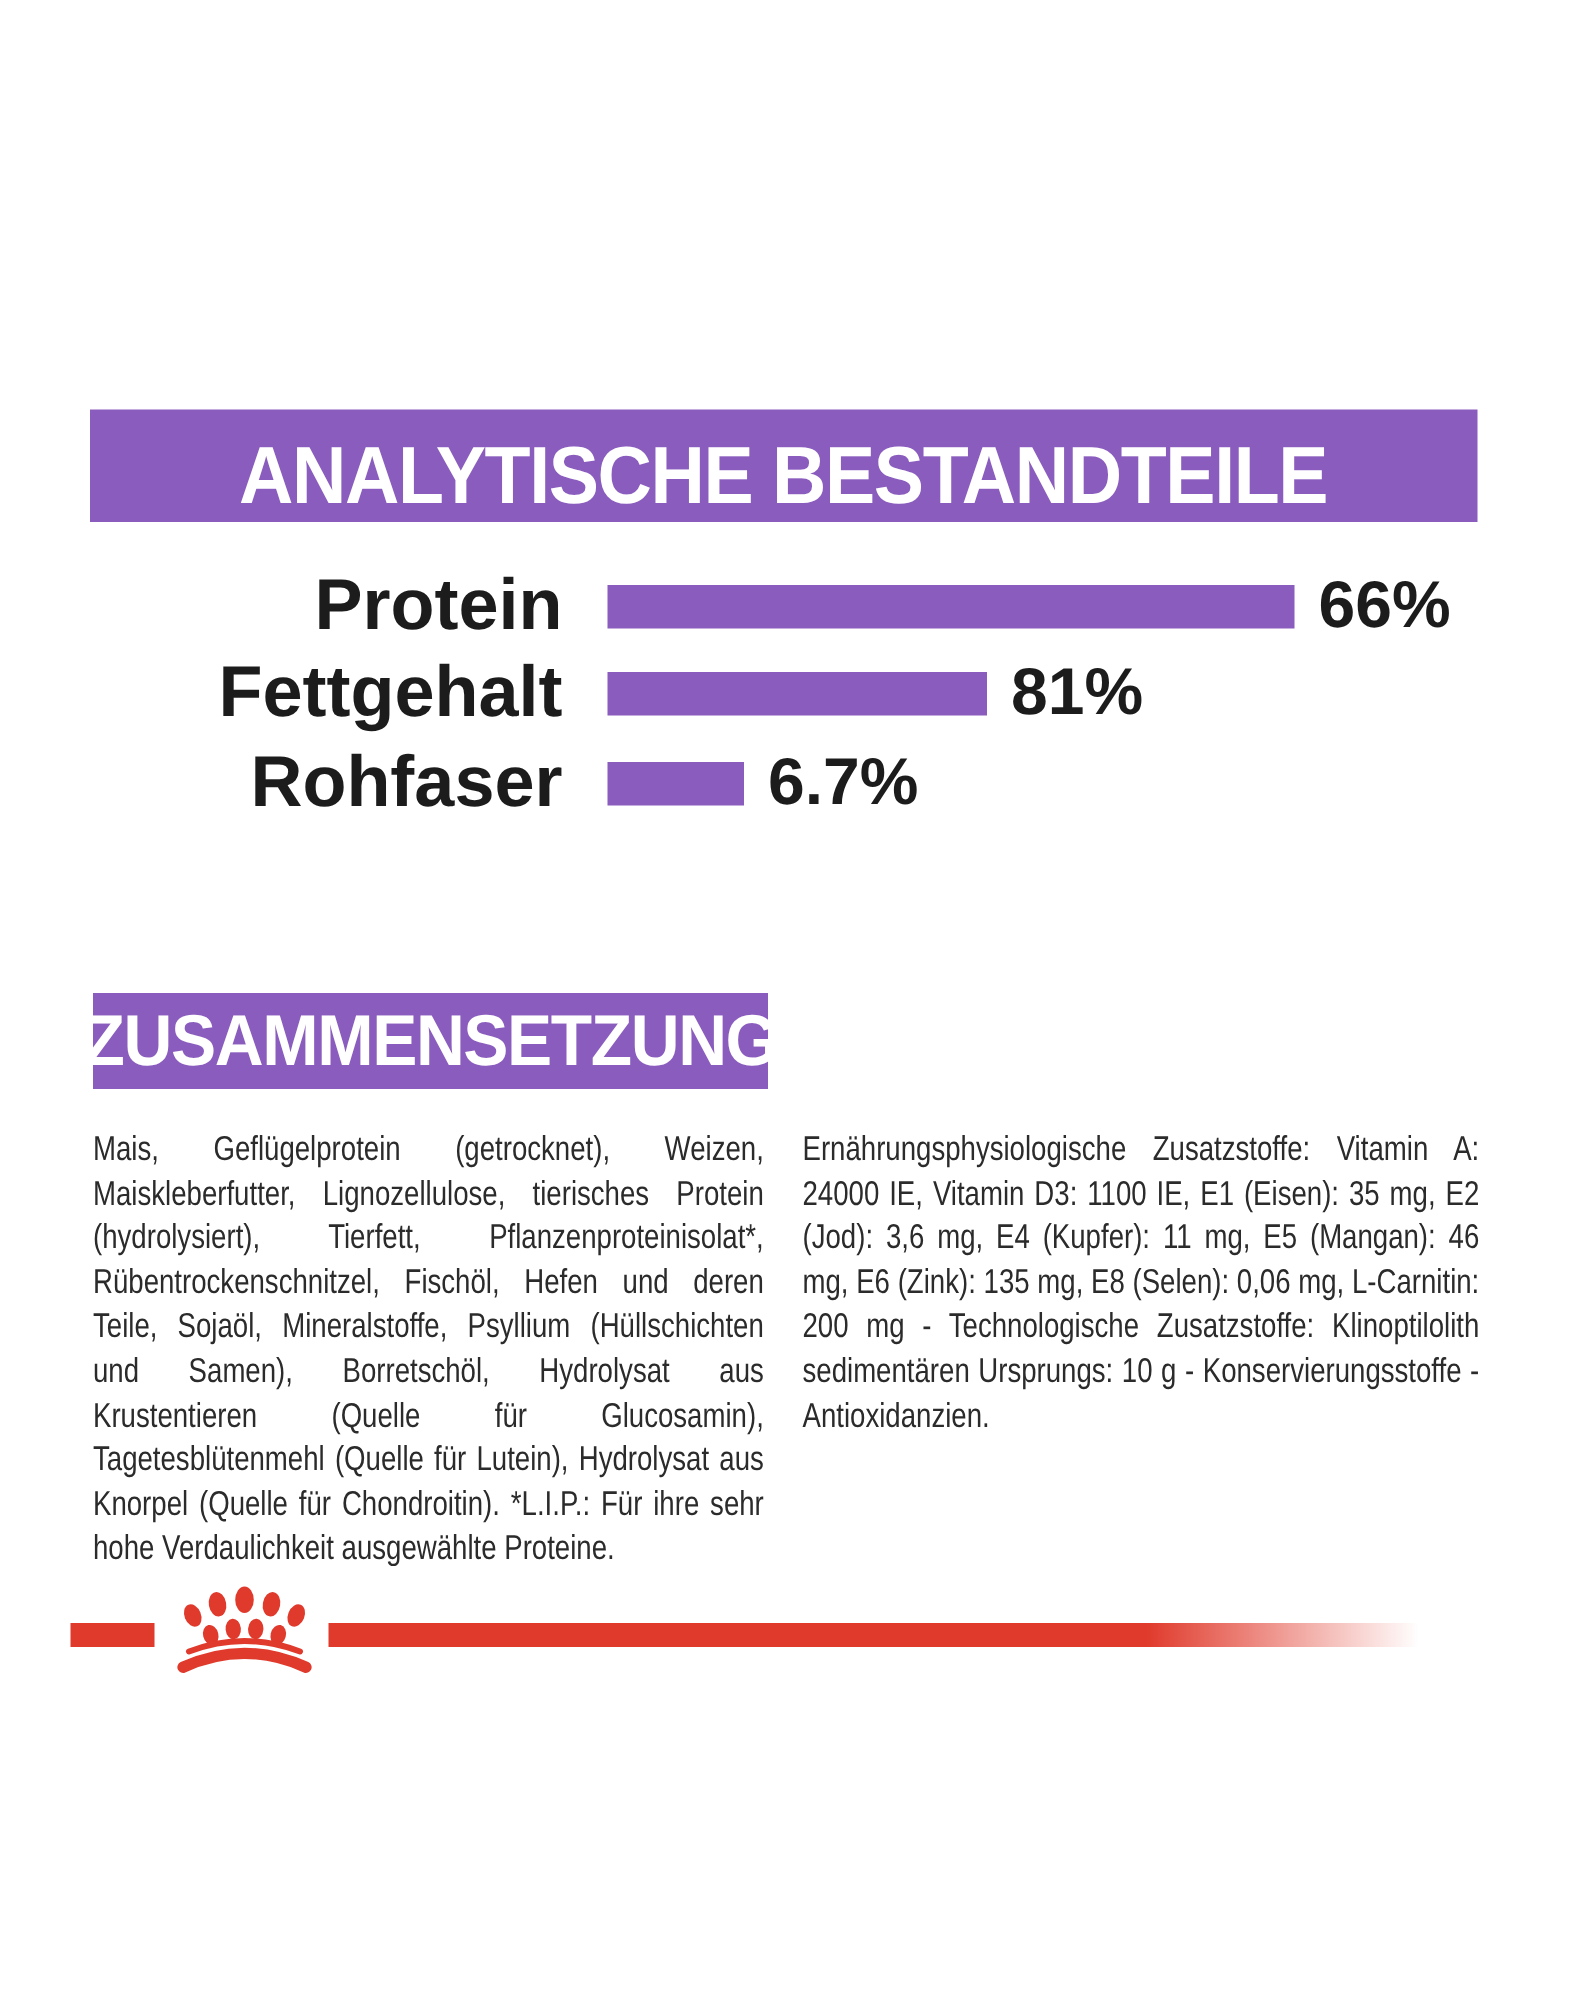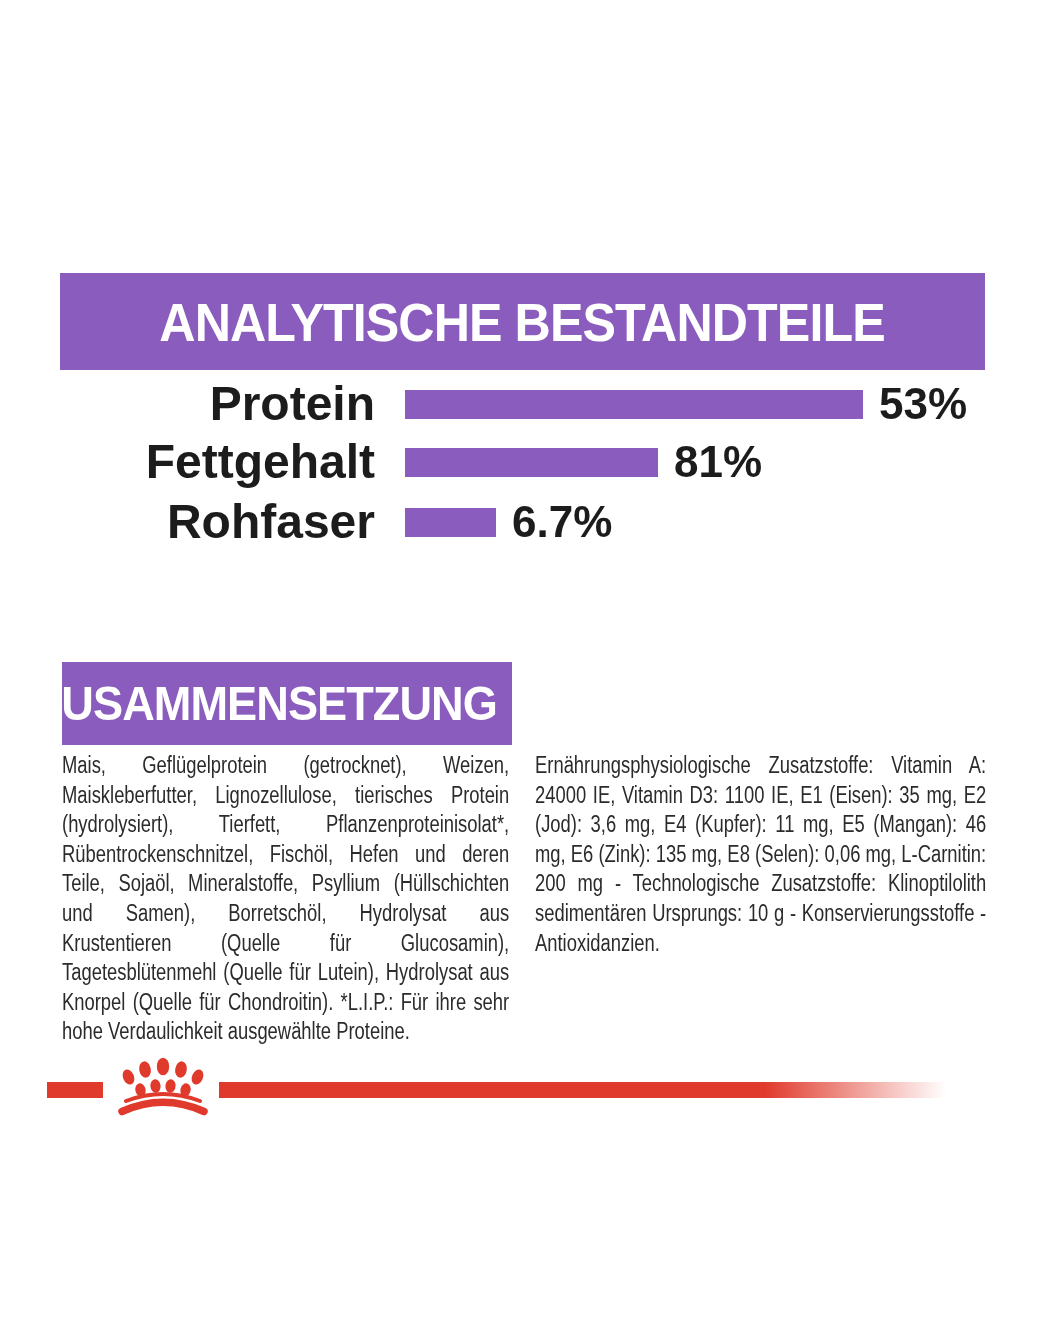--- a/index.html
+++ b/index.html
@@ -5,22 +5,22 @@
   * { margin:0; padding:0; box-sizing:border-box; }
   body { background:#fff; }
   .page {
     position:relative; width:1049px; height:1327px;
     background:#fff; overflow:hidden;
     font-family:"Liberation Sans", sans-serif;
   }
 
   
   .banner-main {
-    position:absolute; left:60px; top:273px; width:925px; height:97px;
-    background:var(--purple); display:flex; align-items:center; justify-content:center;
+    position:absolute; left:60px; top:273px; width:925px; height:75px;
+    background:var(--purple); display:flex; align-items:flex-end; justify-content:center;
   }
   .banner-main .txt {
     color:#fff; font-weight:bold; font-size:54px; letter-spacing:-1px;
     display:inline-block; transform:scaleX(0.93); white-space:nowrap;
   }
 
   
   .chart-row { position:absolute; left:0; width:100%; height:46px; }
   .chart-row.r0 { top:381px; }
   .chart-row.r1 { top:439px; }
@@ -33,22 +33,22 @@
     position:absolute; left:405px; top:9px; height:29px;
     background:var(--purple);
   }
   .chart-row .val {
     position:absolute; top:0; line-height:46px;
     font-size:44px; font-weight:bold; color:#1c1c1c; white-space:nowrap;
   }
 
   
   .banner-section {
-    position:absolute; top:662px; height:83px; background:var(--purple);
-    display:flex; align-items:center; justify-content:flex-end;
+    position:absolute; top:662px; height:64px; background:var(--purple);
+    display:flex; align-items:center; justify-content:center;
   }
   .banner-section.left  { left:62px;  width:450px; }
   .banner-section.right { left:535px; width:450px; }
   .banner-section .txt {
     color:#fff; font-weight:bold; font-size:48px; letter-spacing:-1px;
     display:inline-block; transform:scaleX(0.94); white-space:nowrap;
   }
   .banner-section .suffix { font-size:28px; font-weight:bold; }
 
   
@@ -77,21 +77,21 @@
 <div class="page">
 
   <div class="banner-main">
     <span class="txt">ANALYTISCHE BESTANDTEILE</span>
   </div>
 
   <div>
     <div class="chart-row r0">
       <span class="cat">Protein</span>
       <div class="bar" style="width: 458px; background: rgb(138, 92, 190);"></div>
-      <span class="val" style="left: 879px;">53%</span>
+      <span class="val" style="left: 879px;">66%</span>
     </div>
     <div class="chart-row r1">
       <span class="cat">Fettgehalt</span>
       <div class="bar" style="width: 253px; background: rgb(138, 92, 190);"></div>
       <span class="val" style="left: 674px;">81%</span>
     </div>
     <div class="chart-row r2">
       <span class="cat">Rohfaser</span>
       <div class="bar" style="width: 91px; background: rgb(138, 92, 190);"></div>
       <span class="val" style="left: 512px;">6.7%</span>

